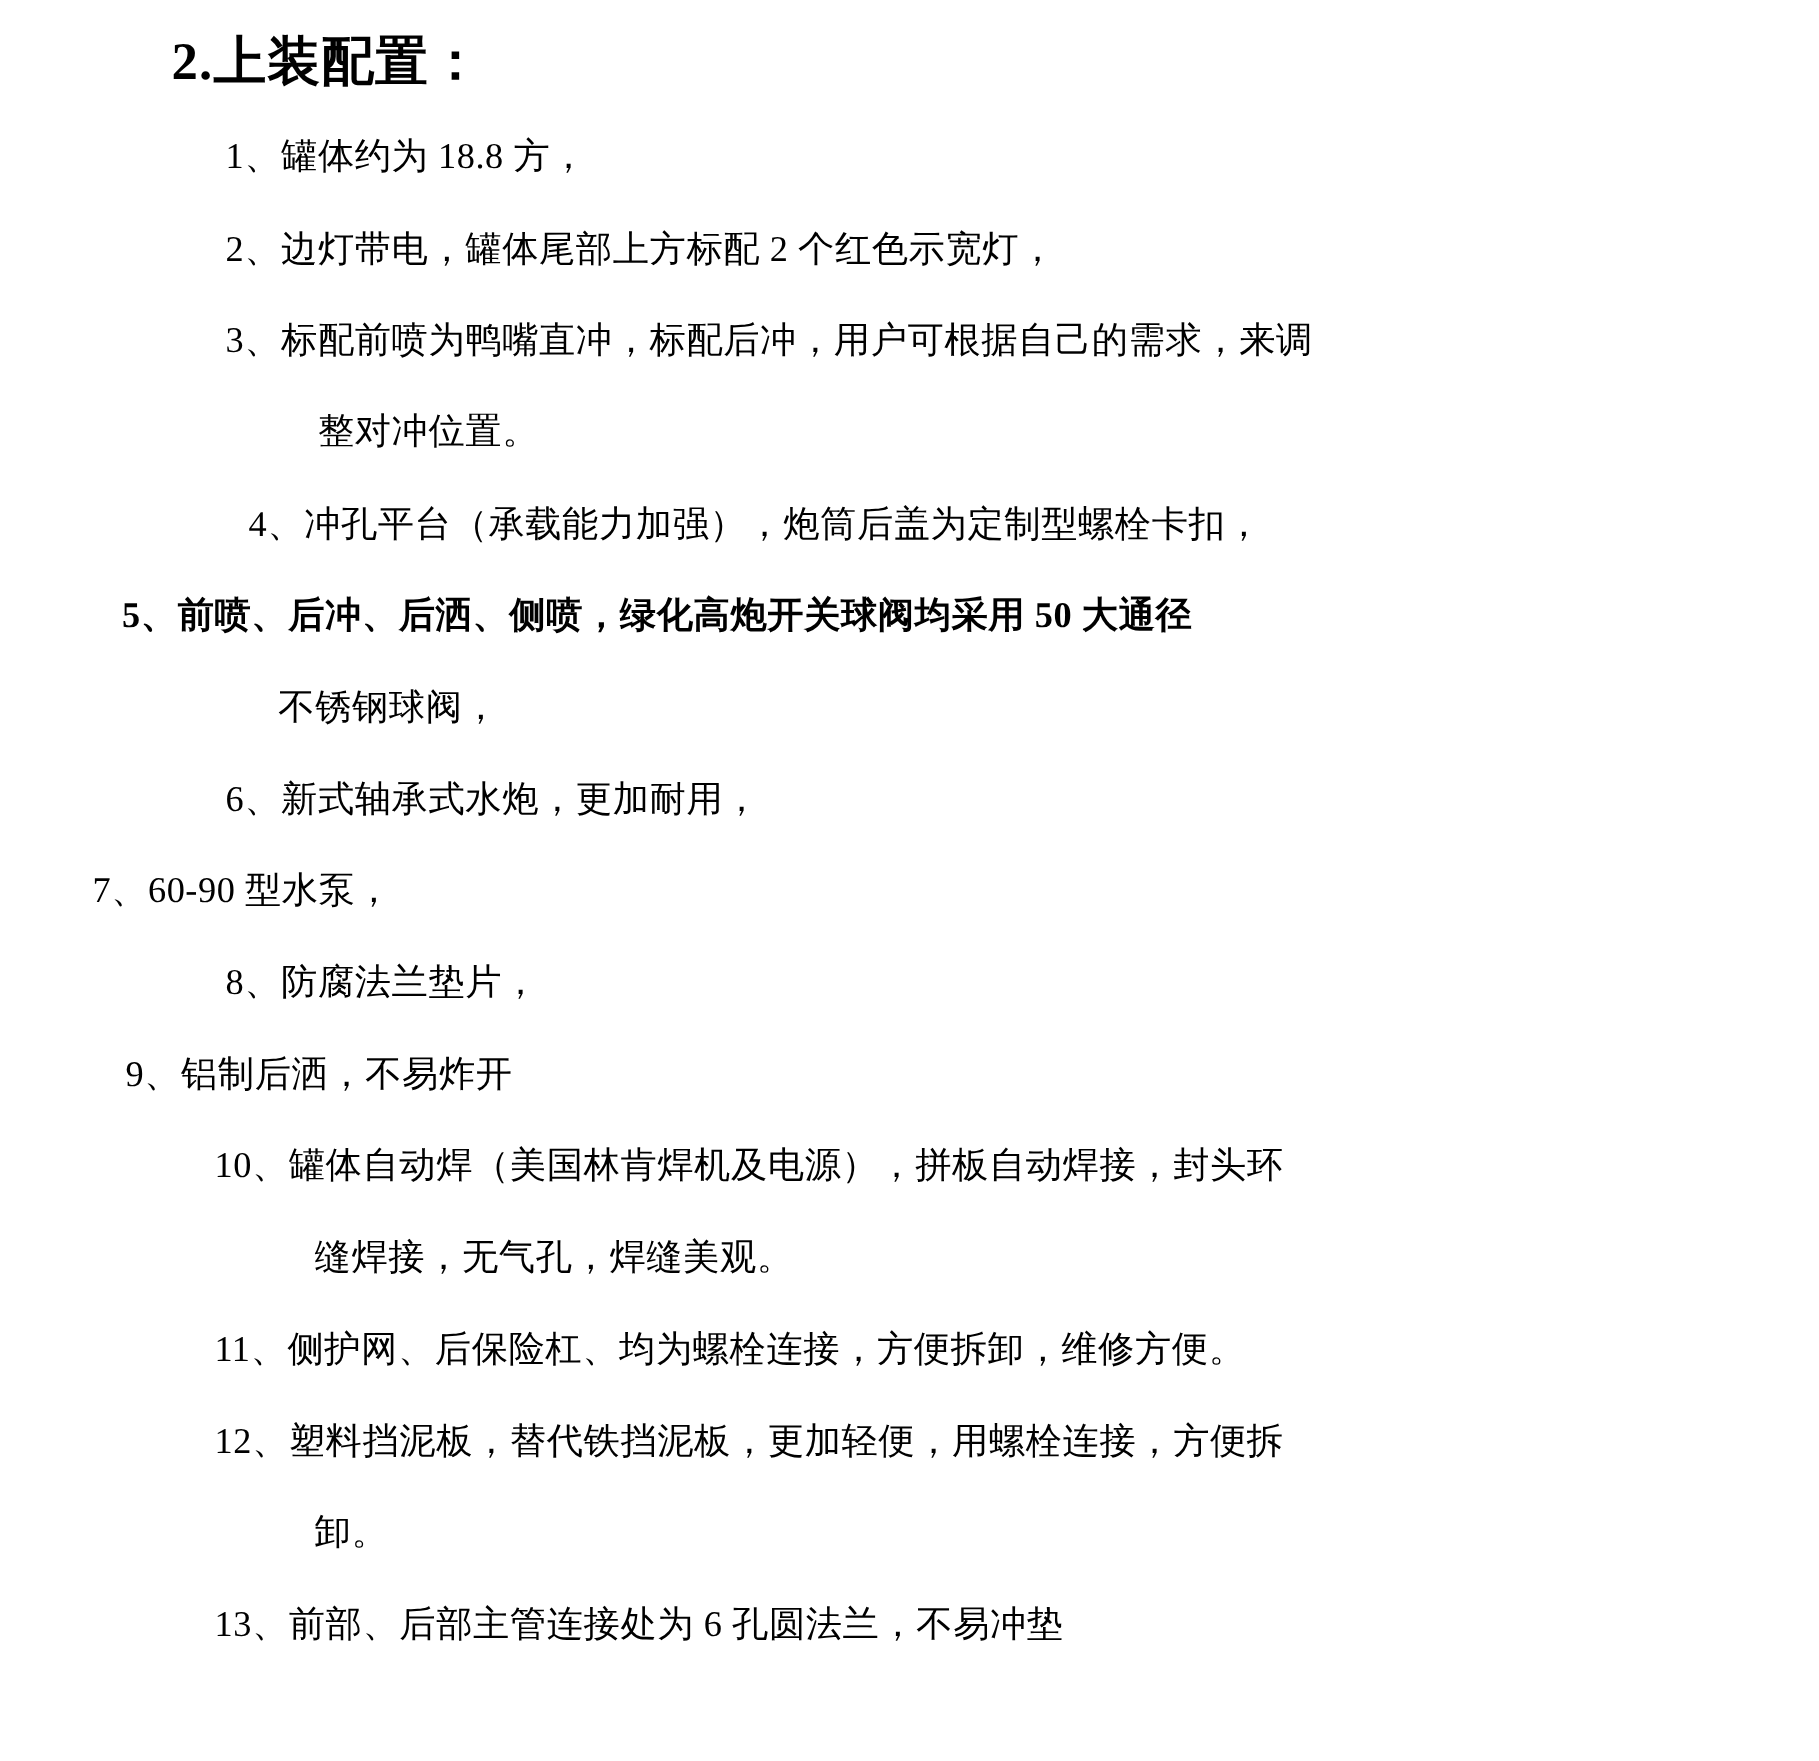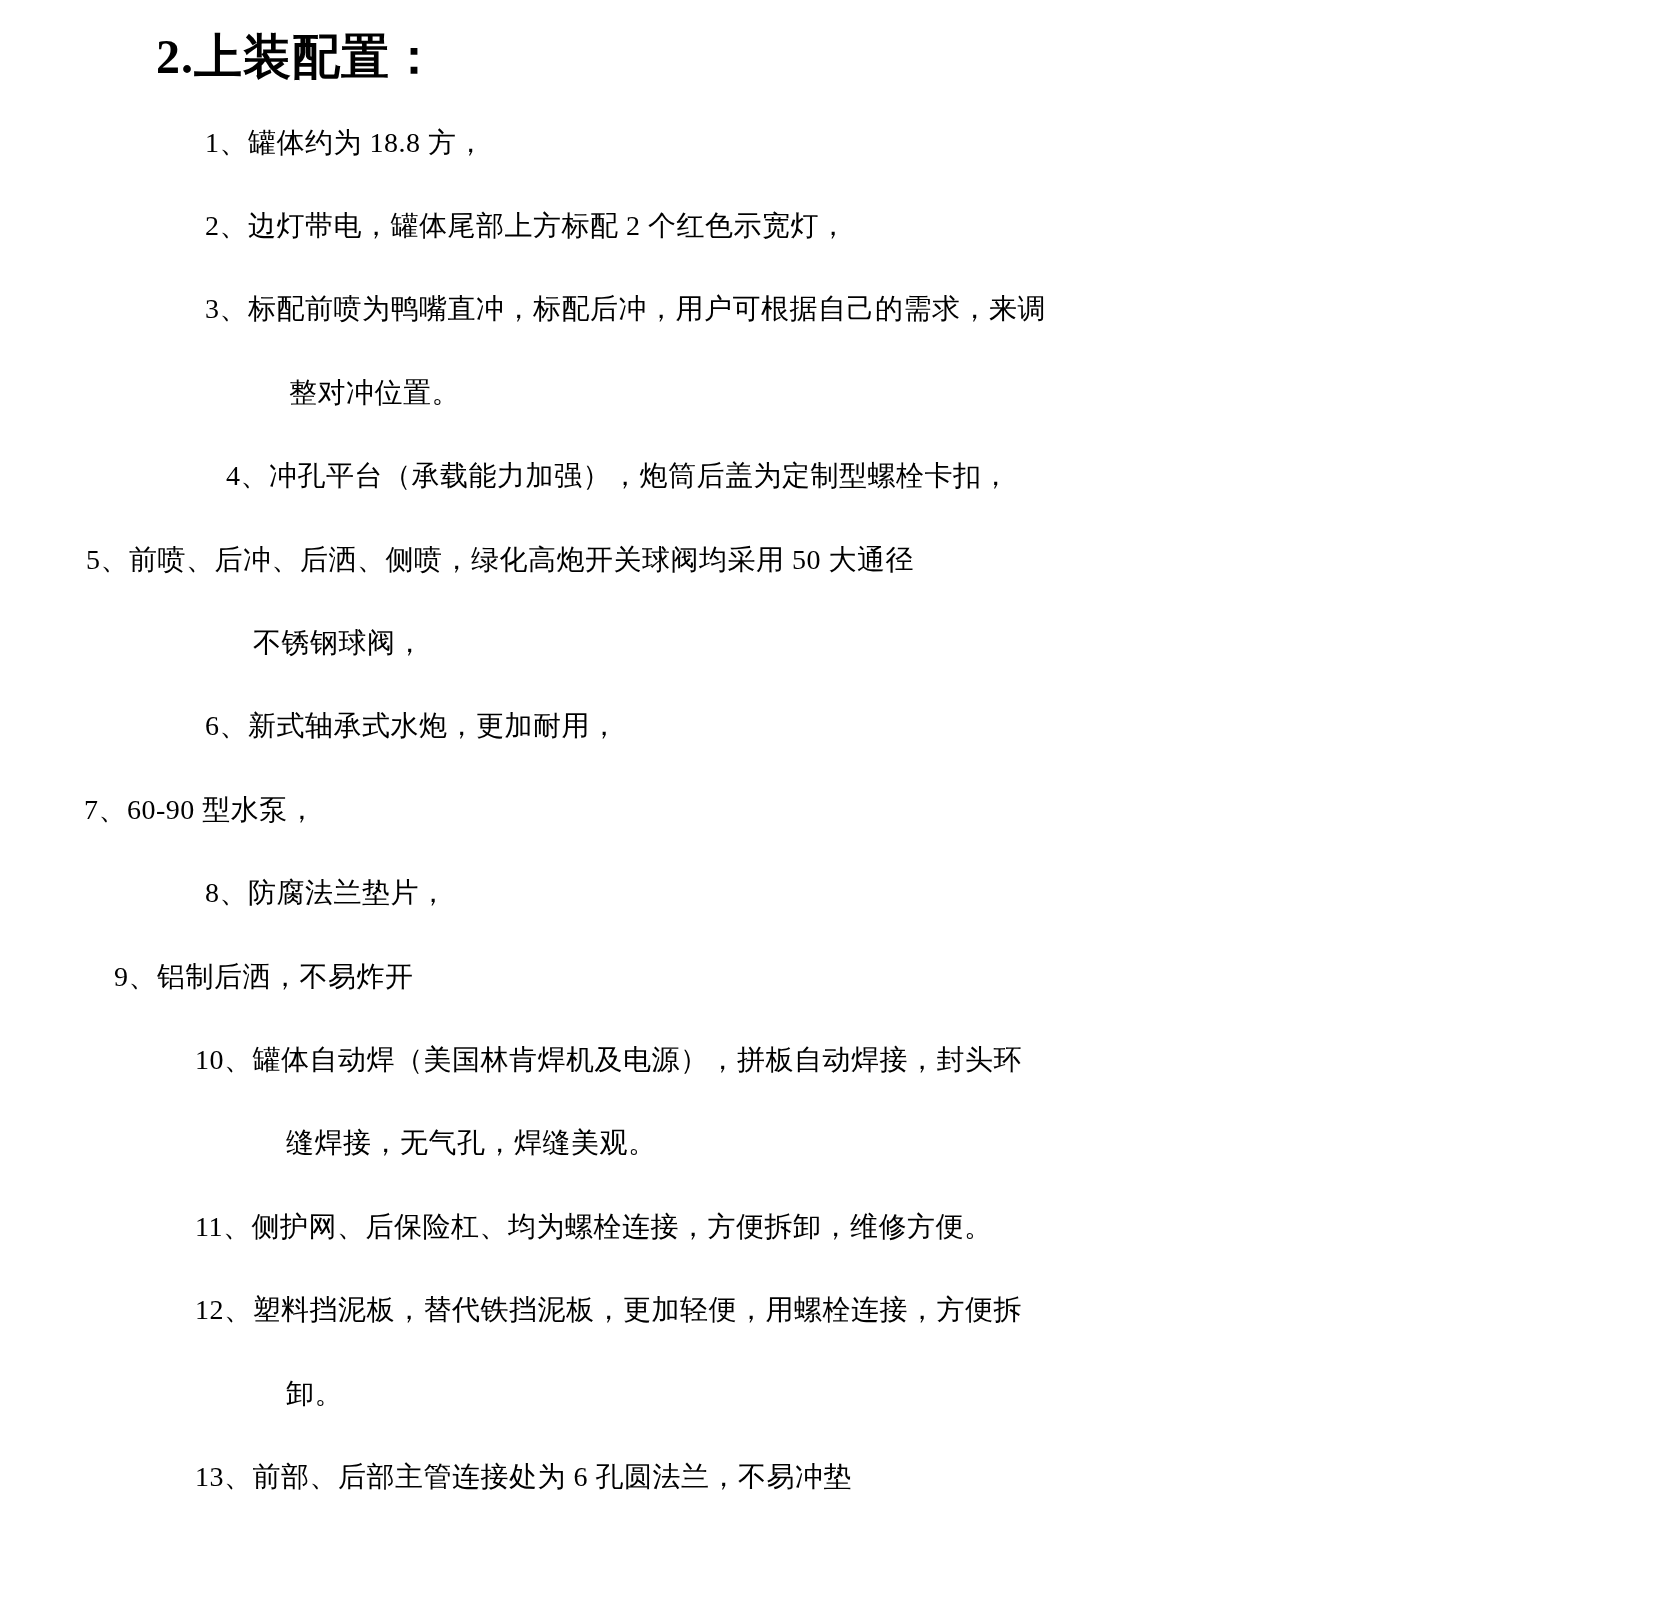--- a/index.html
+++ b/index.html
@@ -29,37 +29,37 @@
   .spec-list {
     position: absolute;
     left: 0;
     top: 101px;
     right: 0;
   }
   .line {
     height: 83.4px;
     display: flex;
     align-items: center;
-    font-size: 28px;
+    font-size: 33px;
     white-space: pre;
     letter-spacing: 0.5px;
   }
 </style>
 </head>
 <body>
 
 <div class="page">
   <div class="doc-title">2.上装配置：</div>
   <div class="spec-list" id="spec-list">
       <div class="line" style="padding-left: 205px;">1、罐体约为 18.8 方，</div>
       <div class="line" style="padding-left: 205px;">2、边灯带电，罐体尾部上方标配 2 个红色示宽灯，</div>
       <div class="line" style="padding-left: 205px;">3、标配前喷为鸭嘴直冲，标配后冲，用户可根据自己的需求，来调</div>
       <div class="line" style="padding-left: 289px;">整对冲位置。</div>
       <div class="line" style="padding-left: 205px; margin-left: 21px;">4、冲孔平台（承载能力加强），炮筒后盖为定制型螺栓卡扣，</div>
-      <div class="line" style="padding-left: 86px;">5、前喷、后冲、后洒、侧喷，绿化高炮开关球阀均采用 50 大通径</div>
+      <div class="line" style="padding-left: 111px; font-weight: bold;">5、前喷、后冲、后洒、侧喷，绿化高炮开关球阀均采用 50 大通径</div>
       <div class="line" style="padding-left: 253px; font-family: Liberation Mono, monospace;">不锈钢球阀，</div>
       <div class="line" style="padding-left: 205px;">6、新式轴承式水炮，更加耐用，</div>
       <div class="line" style="padding-left: 84px;">7、60-90 型水泵，</div>
       <div class="line" style="padding-left: 205px;">8、防腐法兰垫片，</div>
       <div class="line" style="padding-left: 114px;">9、铝制后洒，不易炸开</div>
       <div class="line" style="padding-left: 195px;">10、罐体自动焊（美国林肯焊机及电源），拼板自动焊接，封头环</div>
       <div class="line" style="padding-left: 286px;">缝焊接，无气孔，焊缝美观。</div>
       <div class="line" style="padding-left: 195px;">11、侧护网、后保险杠、均为螺栓连接，方便拆卸，维修方便。</div>
       <div class="line" style="padding-left: 195px;">12、塑料挡泥板，替代铁挡泥板，更加轻便，用螺栓连接，方便拆</div>
       <div class="line" style="padding-left: 286px;">卸。</div>

